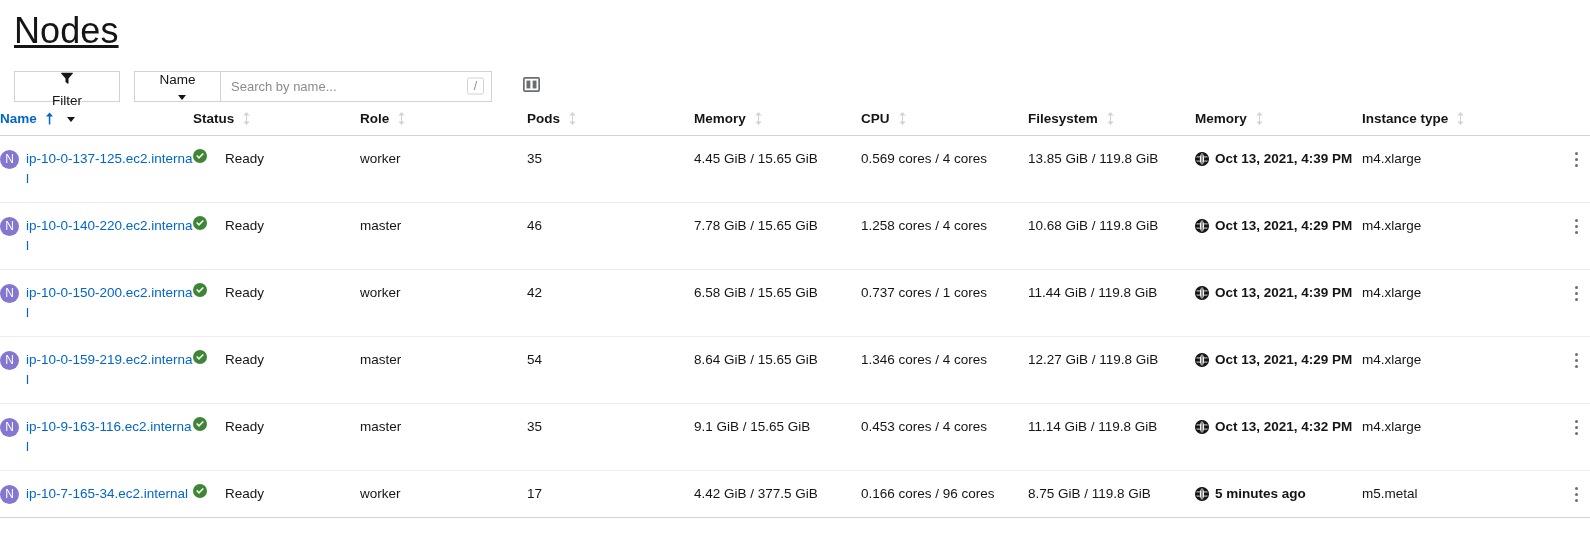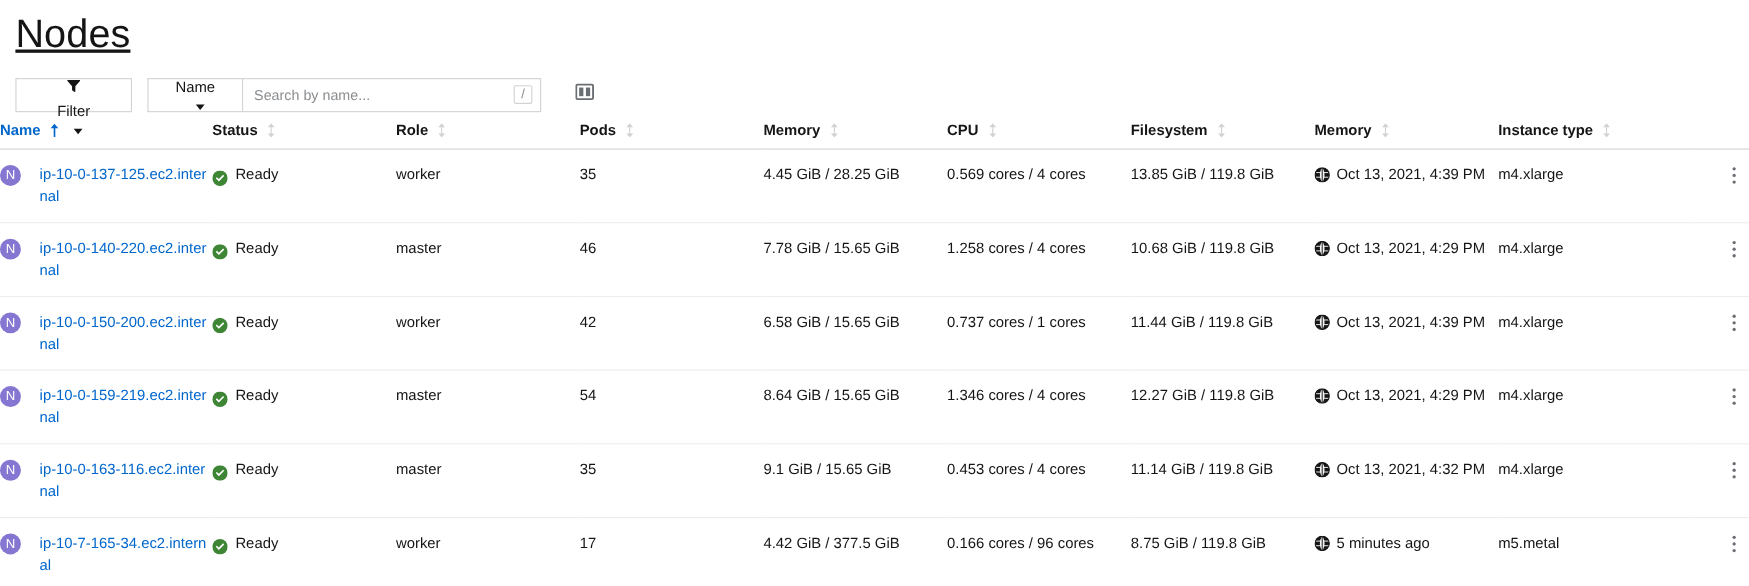--- a/index.html
+++ b/index.html
@@ -189,29 +189,28 @@
     text-align: center;
     font-family: "Liberation Sans", sans-serif;
     margin-top: 1px;
   }
   .node-link {
     color: #06c;
     text-decoration: none;
     word-break: break-all;
     line-height: 20px;
     cursor: pointer;
-    margin-left: 10px;
-  }
-
-  
-  .status-cell { display: flex; align-items: flex-end; gap: 7px; }
+  }
+
+  
+  .status-cell { display: flex; align-items: flex-start; gap: 18px; }
   .status-text { }
 
   
-  .created-cell { display: flex; align-items: flex-start; gap: 6px; }
+  .created-cell { display: flex; align-items: flex-start; gap: 6px; font-weight: bold; }
   .created-text { }
 
   
   .kebab {
     display: flex;
     flex-direction: column;
     gap: 3px;
     align-items: center;
     width: 28px;
     cursor: pointer;
@@ -405,21 +404,21 @@
           <svg width="14" height="14" viewBox="0 0 16 16" aria-hidden="true" style="display:block">
             <circle cx="8" cy="8" r="8" fill="#3e8635"></circle>
             <path d="M6.8 11.3 3.6 8.1l1.2-1.2 2 2 4.4-4.4 1.2 1.2z" fill="#fff"></path>
           </svg>
         </span>
         <span class="status-text">Ready</span>
       </span>
     </td>
     <td class="pad-l">worker</td>
     <td class="pad-l">35</td>
-    <td class="pad-l">4.45 GiB / 28.25 GiB</td>
+    <td class="pad-l">4.45 GiB / 15.65 GiB</td>
     <td class="pad-l">0.569 cores / 4 cores</td>
     <td class="pad-l">13.85 GiB / 119.8 GiB</td>
     <td class="pad-l">
       <span class="created-cell">
         <span>
           <svg width="14" height="14" viewBox="0 0 16 16" aria-hidden="true" style="display:block;margin-top:3px">
             <circle cx="8" cy="8" r="7.4" fill="#151515"></circle>
             <path d="M8 0.8c-1.5 1.4-2.4 4-2.4 7.2s0.9 5.8 2.4 7.2c1.5-1.4 2.4-4 2.4-7.2S9.5 2.2 8 0.8z" fill="#fff" opacity="0.95"></path>
             <path d="M1 5.6h14M1 10.4h14" stroke="#fff" stroke-width="1" opacity="0.95"></path>
             <circle cx="8" cy="8" r="7.4" fill="none" stroke="#151515" stroke-width="1.2"></circle>
@@ -585,21 +584,21 @@
               <i></i>
             </span>
       </span>
     </td>
   </tr>
 
   <tr>
     <td class="pad-name">
       <span class="name-cell">
         <span class="res-badge">N</span>
-        <a class="node-link">ip-10-0-163-116.ec2.internal</a>
+        <a class="node-link">ip-10-9-163-116.ec2.internal</a>
       </span>
     </td>
     <td class="pad-l">
       <span class="status-cell">
         <span>
           <svg width="14" height="14" viewBox="0 0 16 16" aria-hidden="true" style="display:block">
             <circle cx="8" cy="8" r="8" fill="#3e8635"></circle>
             <path d="M6.8 11.3 3.6 8.1l1.2-1.2 2 2 4.4-4.4 1.2 1.2z" fill="#fff"></path>
           </svg>
         </span>

